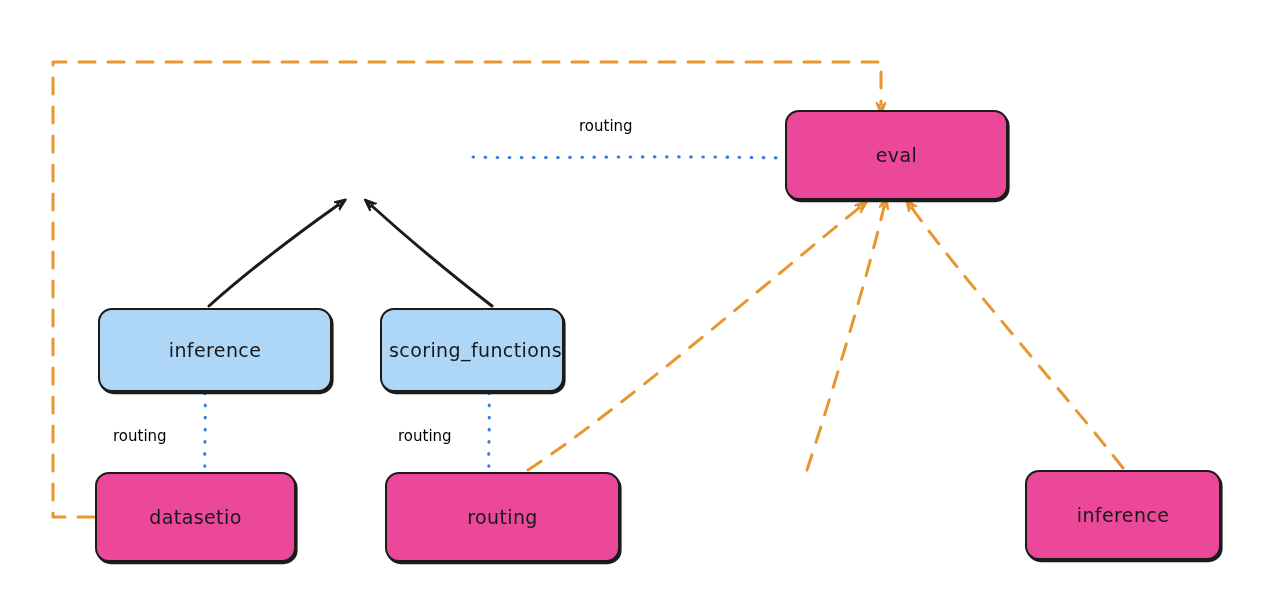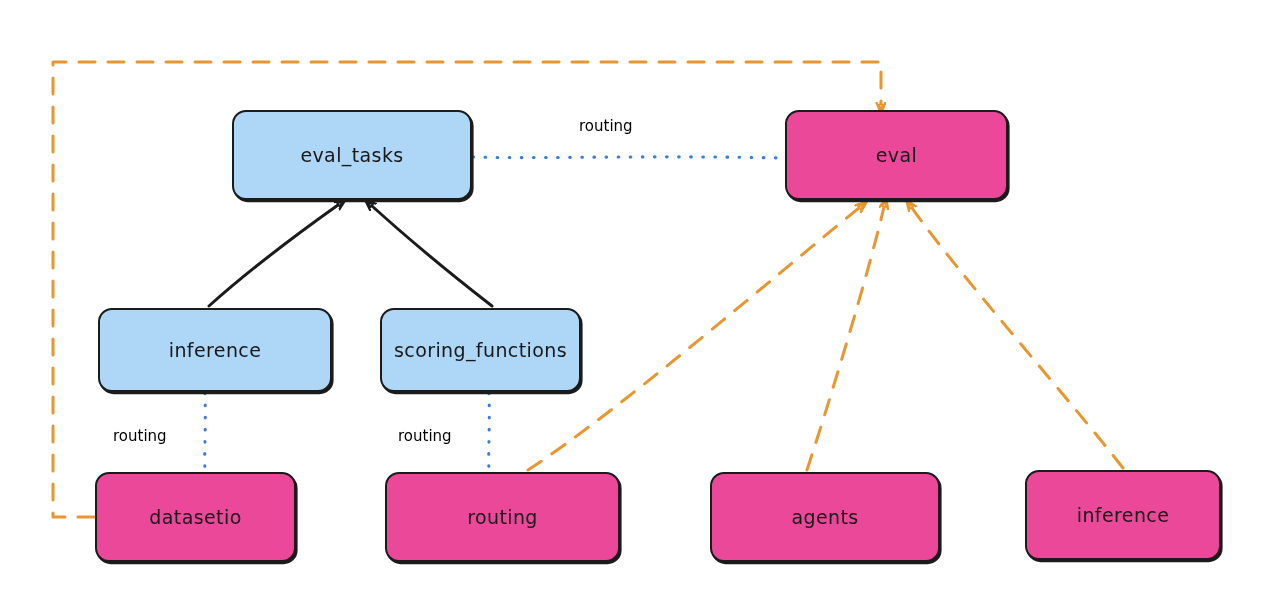--- a/index.html
+++ b/index.html
@@ -109,45 +109,39 @@
       <path d="M1123,468 C1070,400 957,272 912,208" fill="none" stroke="#e8962f" stroke-width="3.0" stroke-linecap="round" stroke-dasharray="16 13" marker-end="url(#arrow-orange)"></path>
     </g>
   </svg>
 
   <div class="edge-label" style="left:579px; top:117px;">routing</div>
 
   <div class="edge-label" style="left:113px; top:427px;">routing</div>
 
   <div class="edge-label" style="left:398px; top:427px;">routing</div>
 
-  <div class="node blue" style="left:232px; top:110px; width:240px; height:90px;">
-    <span class="label">eval_tasks</span>
-  </div>
 
   <div class="node green" style="left:785px; top:110px; width:223px; height:90px;">
     <span class="label">eval</span>
   </div>
 
   <div class="node blue" style="left:98px; top:308px; width:234px; height:84px;">
     <span class="label">inference</span>
   </div>
 
-  <div class="node blue" style="left:380px; top:308px; width:201px; height:84px;">
+  <div class="node blue" style="left:380px; top:308px; width:184px; height:84px;justify-content:flex-end;">
     <span class="label">scoring_functions</span>
   </div>
 
   <div class="node green" style="left:95px; top:472px; width:201px; height:90px;">
     <span class="label">datasetio</span>
   </div>
 
   <div class="node green" style="left:385px; top:472px; width:235px; height:90px;">
     <span class="label">routing</span>
   </div>
 
-  <div class="node green" style="left:710px; top:472px; width:230px; height:90px;">
-    <span class="label">agents</span>
-  </div>
 
   <div class="node green" style="left:1025px; top:470px; width:196px; height:90px;">
     <span class="label">inference</span>
   </div>
 
 </div>
 
 </body></html>

